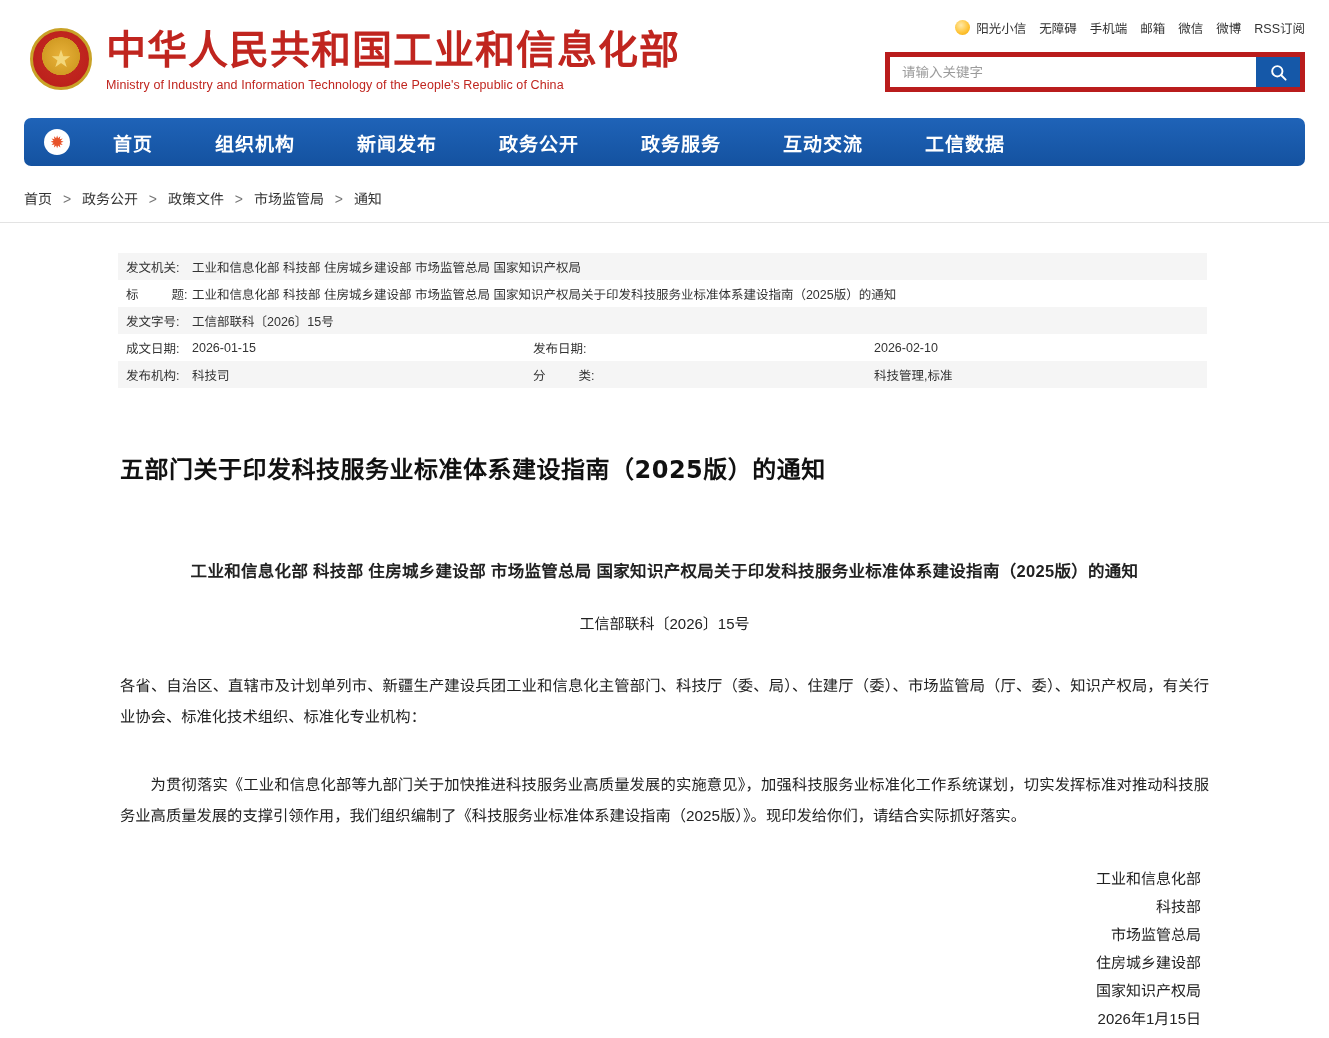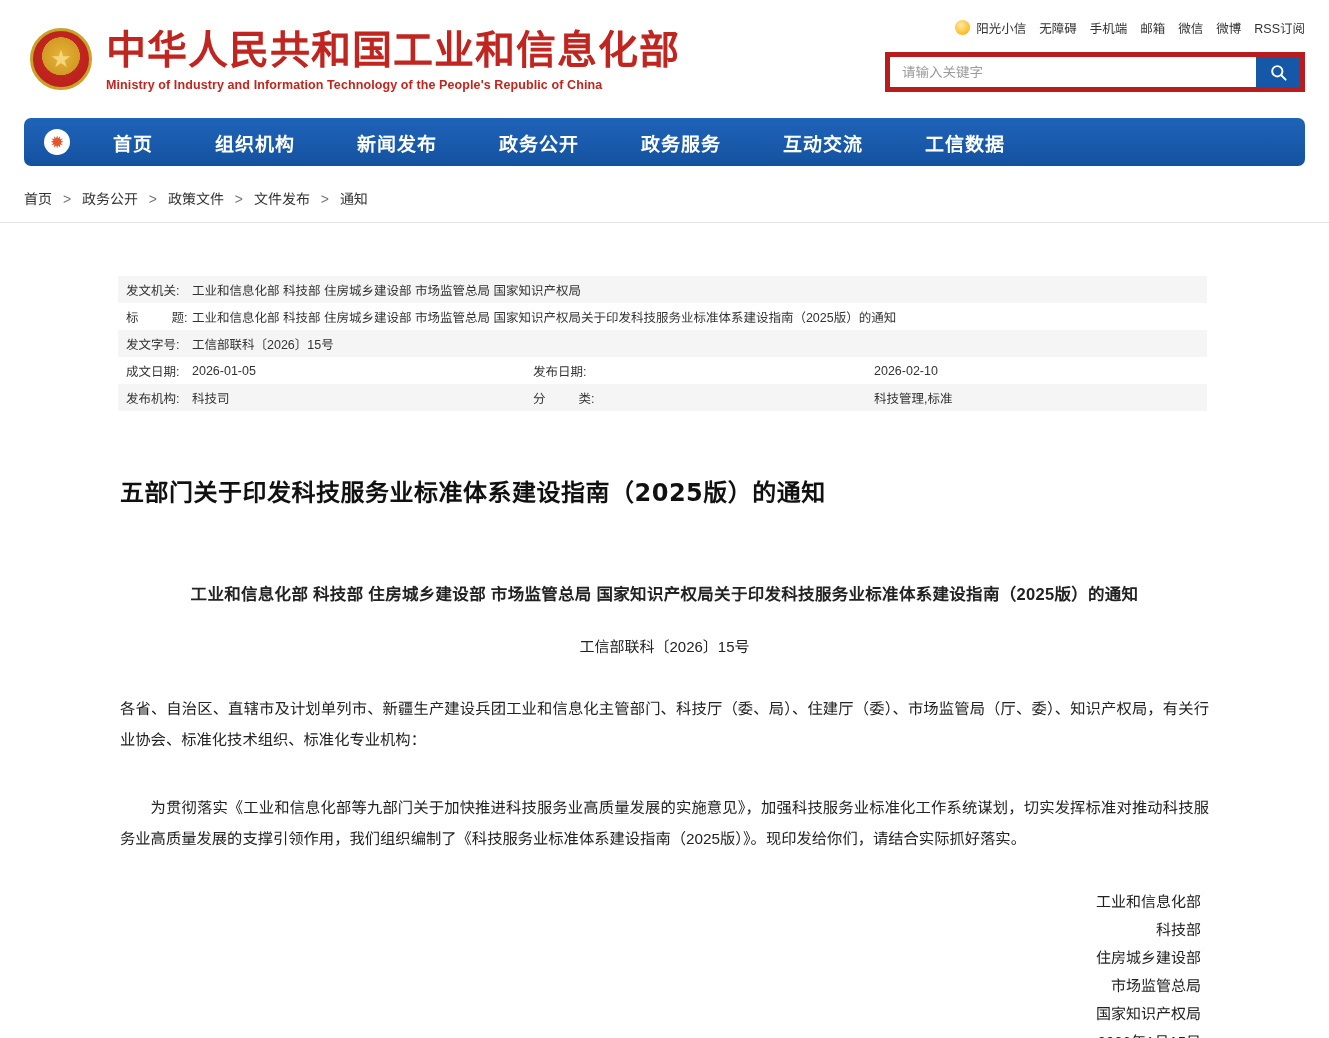--- a/index.html
+++ b/index.html
@@ -46,21 +46,21 @@
   .title-cn {
     font-size: 40px;
     font-weight: bold;
     color: #c0251f;
     letter-spacing: 1px;
     line-height: 1.15;
     font-family: "DejaVu Serif", "Liberation Serif", serif;
   }
   .title-en {
     font-size: 12.5px;
-    font-weight: bold;
+    font-weight: normal;
     color: #c0251f;
     margin-top: 5px;
     letter-spacing: 0.1px;
   }
 
   .header-right {
     position: absolute;
     right: 24px;
     top: 16px;
     width: 420px;
@@ -156,21 +156,21 @@
 
   .rule {
     height: 1px;
     background: #e3e3e3;
     margin: 0;
   }
 
   
   .content { padding: 0 120px; }
   .meta {
-    margin-top: 53px;
+    margin-top: 30px;
     width: 1089px;
     margin-left: -2px;
     border-collapse: collapse;
     font-size: 12.5px;
     color: #333;
     table-layout: fixed;
   }
   .meta tr { height: 27px; }
   .meta tr:nth-child(odd) { background: #f5f5f5; }
   .meta tr:nth-child(even) { background: #ffffff; }
@@ -270,21 +270,21 @@
   </div>
 </div>
 
 <div class="breadcrumb">
   <a href="#">首页</a>
   <span class="sep">&gt;</span>
   <a href="#">政务公开</a>
   <span class="sep">&gt;</span>
   <a href="#">政策文件</a>
   <span class="sep">&gt;</span>
-  <a href="#">文件发布</a>
+  <a href="#">市场监管局</a>
   <span class="sep">&gt;</span>
   <span>通知</span>
 </div>
 <div class="rule"></div>
 
 <div class="content">
 
   <table class="meta">
     <tbody>
         <tr>
@@ -294,21 +294,21 @@
     <tr>
       <td class="label"><span class="lbl-spread">标题</span><span>:</span></td>
       <td colspan="3">工业和信息化部 科技部 住房城乡建设部 市场监管总局 国家知识产权局关于印发科技服务业标准体系建设指南（2025版）的通知</td>
     </tr>
     <tr>
       <td class="label">发文字号:</td>
       <td colspan="3">工信部联科〔2026〕15号</td>
     </tr>
     <tr>
       <td class="label">成文日期:</td>
-      <td style="width:210px">2026-01-05</td>
+      <td style="width:210px">2026-01-15</td>
       <td class="label" style="width:72px">发布日期:</td>
       <td>2026-02-10</td>
     </tr>
     <tr>
       <td class="label">发布机构:</td>
       <td>科技司</td>
       <td class="label"><span class="lbl-spread">分类</span><span>:</span></td>
       <td>科技管理,标准</td>
     </tr>
   </tbody>
@@ -319,19 +319,19 @@
   <div class="doc-subtitle">工业和信息化部 科技部 住房城乡建设部 市场监管总局 国家知识产权局关于印发科技服务业标准体系建设指南（2025版）的通知</div>
 
   <div class="doc-docnum">工信部联科〔2026〕15号</div>
 
   <p class="para">各省、自治区、直辖市及计划单列市、新疆生产建设兵团工业和信息化主管部门、科技厅（委、局）、住建厅（委）、市场监管局（厅、委）、知识产权局，有关行业协会、标准化技术组织、标准化专业机构：</p>
   <p class="para indent">为贯彻落实《工业和信息化部等九部门关于加快推进科技服务业高质量发展的实施意见》，加强科技服务业标准化工作系统谋划，切实发挥标准对推动科技服务业高质量发展的支撑引领作用，我们组织编制了《科技服务业标准体系建设指南（2025版）》。现印发给你们，请结合实际抓好落实。</p>
 
   <div class="signoff">
     <div>工业和信息化部</div>
     <div>科技部</div>
+    <div>市场监管总局</div>
     <div>住房城乡建设部</div>
-    <div>市场监管总局</div>
     <div>国家知识产权局</div>
     <div>2026年1月15日</div>
   </div>
 
 </div>
 
 </body></html>

